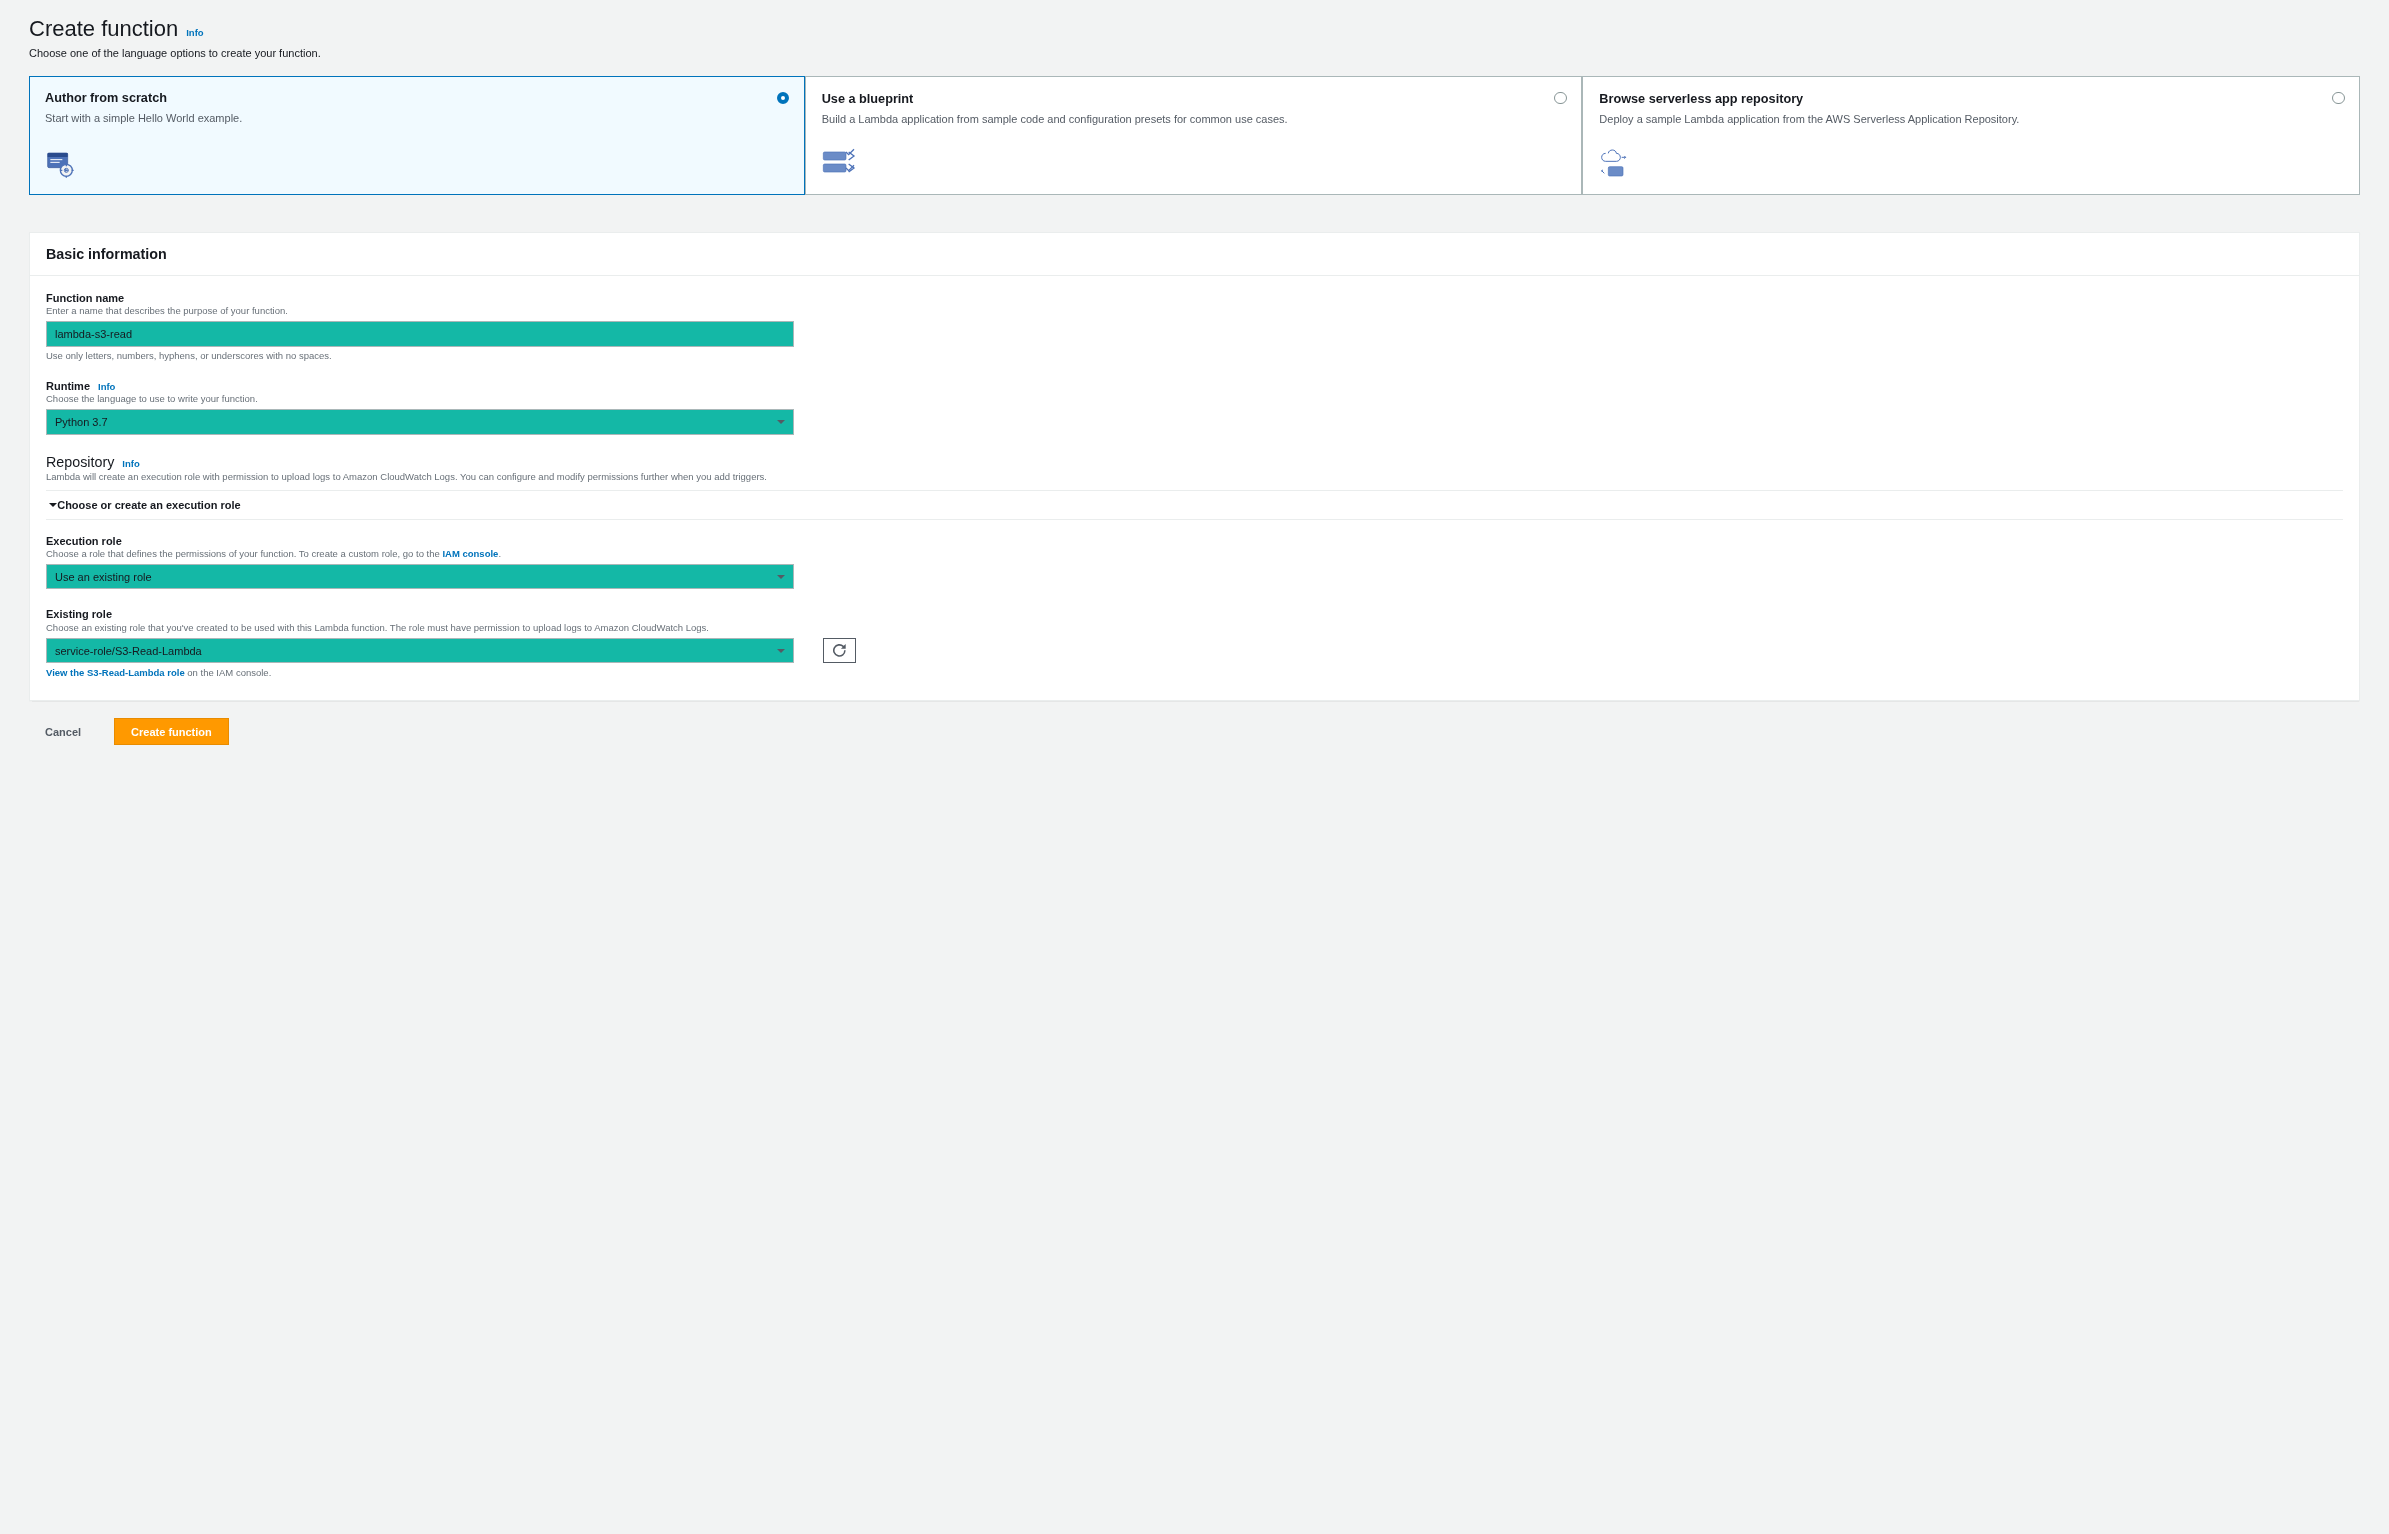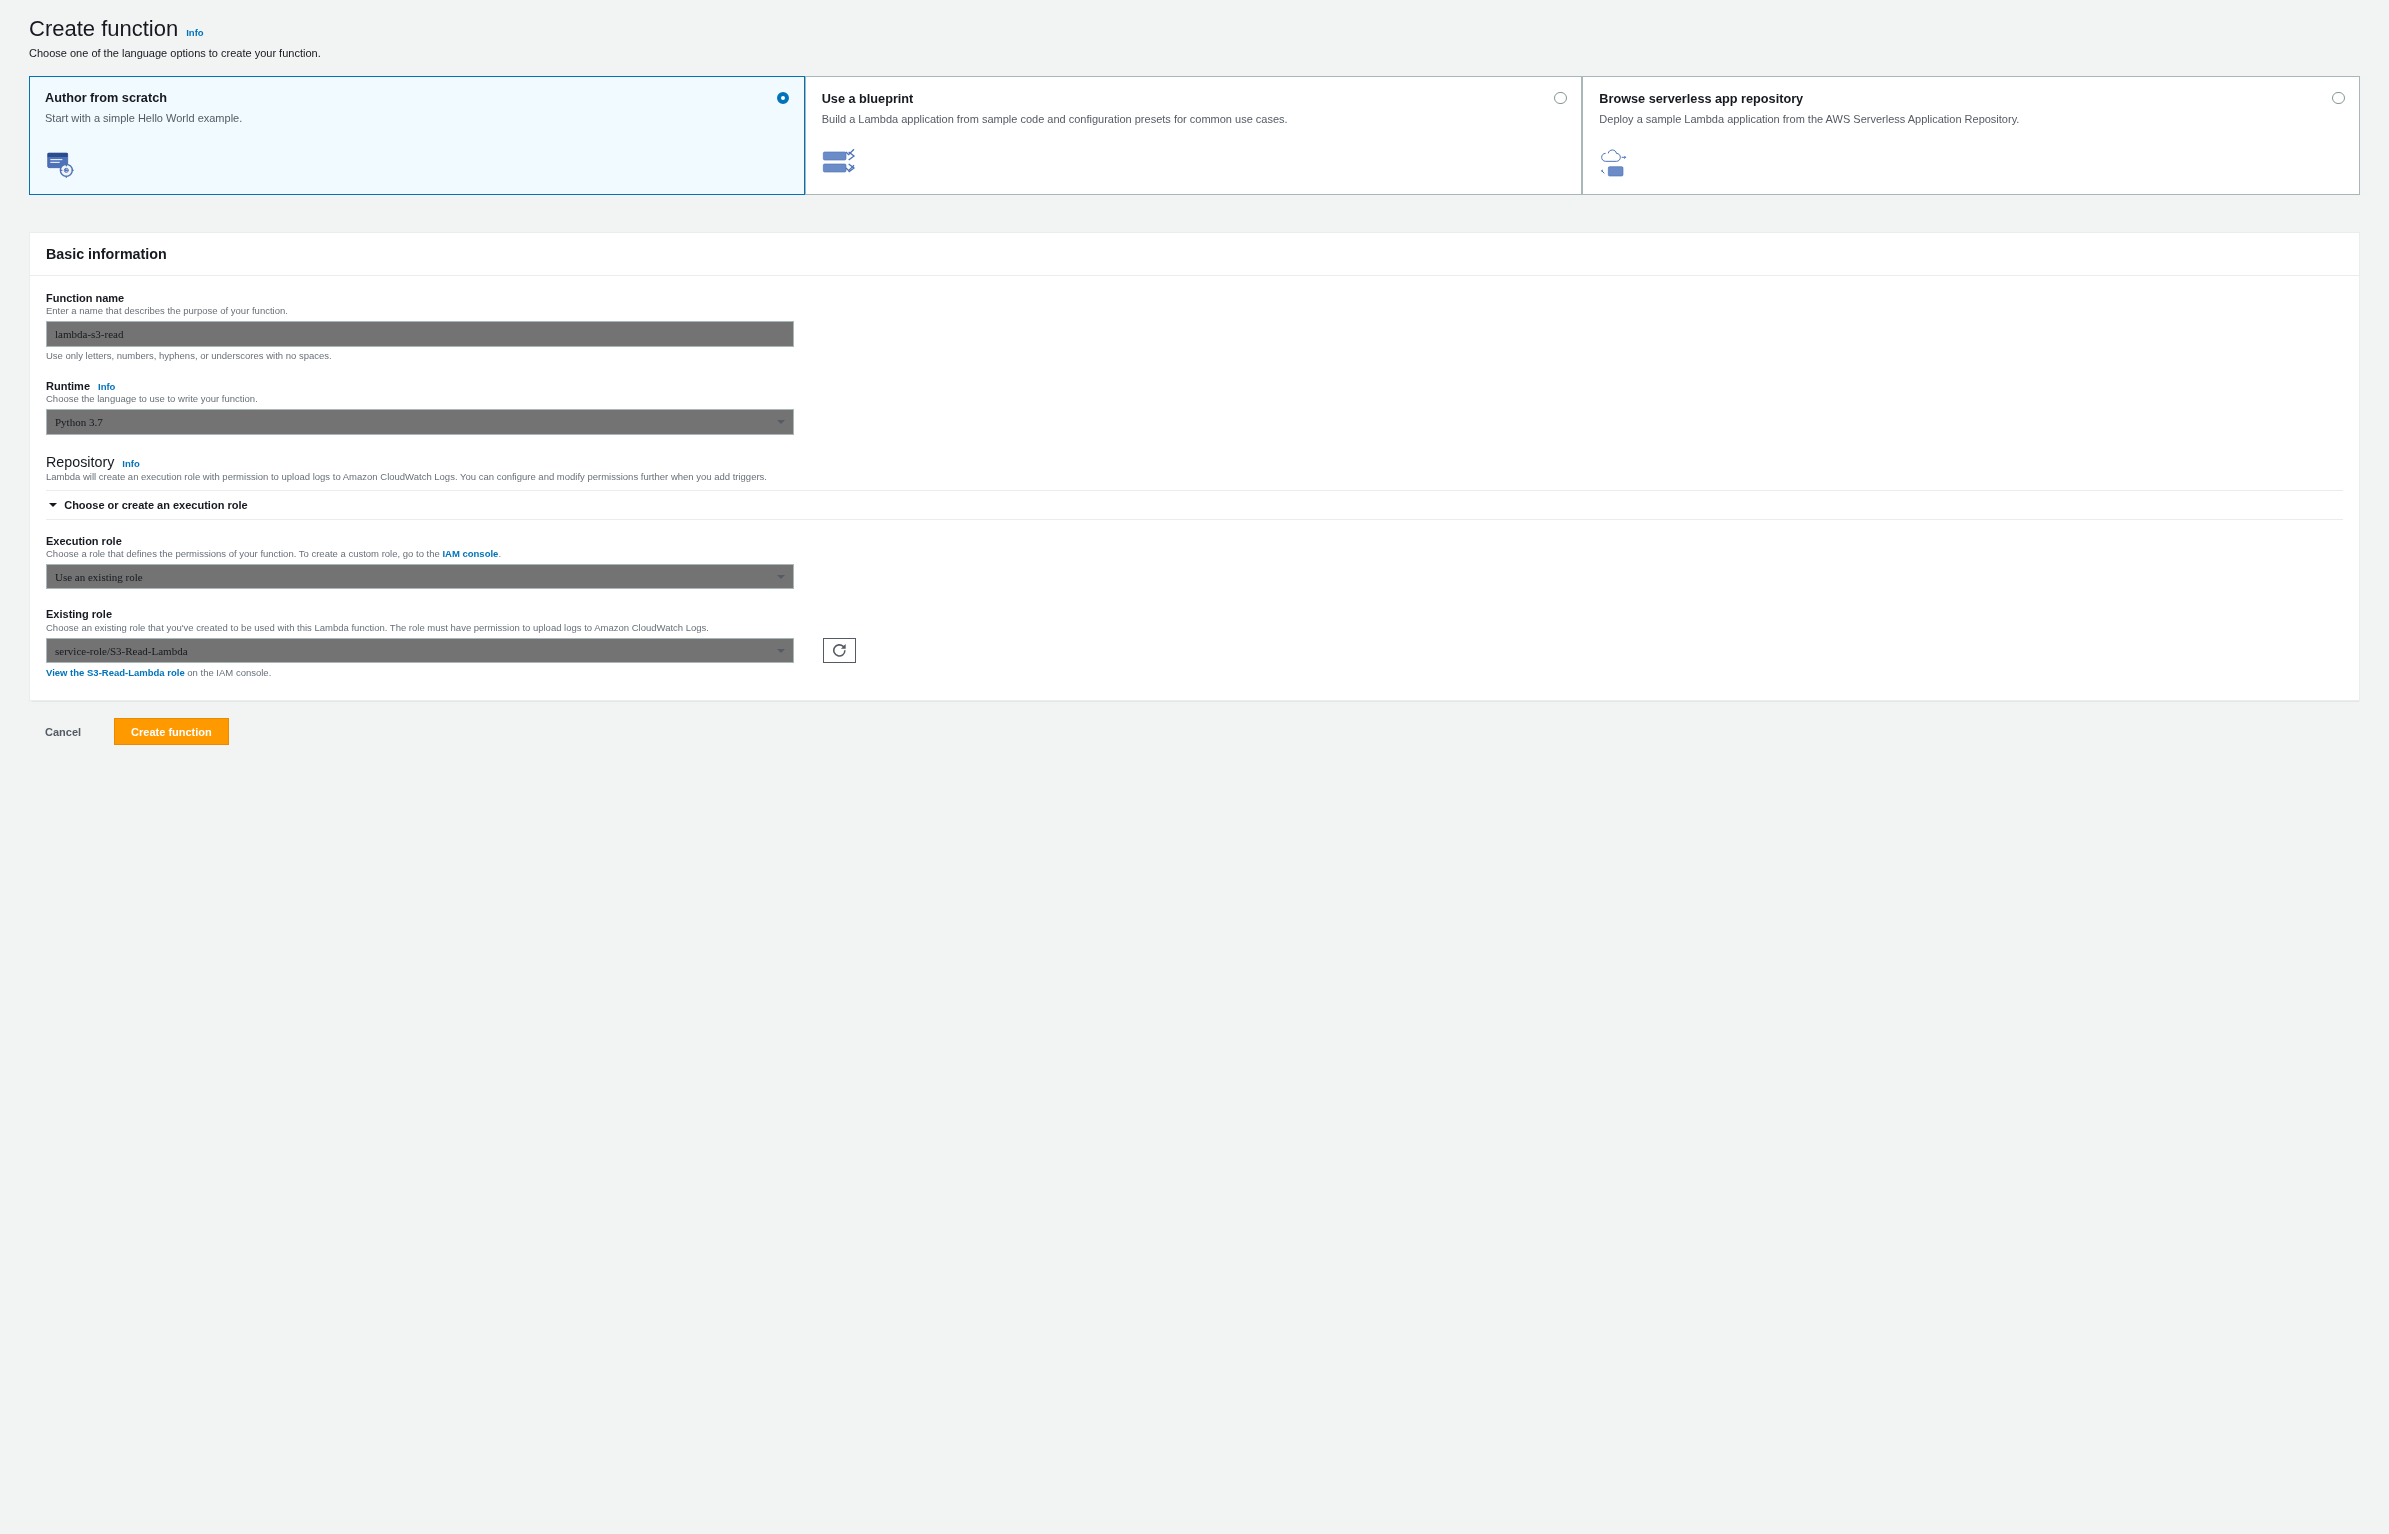--- a/index.html
+++ b/index.html
@@ -37,38 +37,38 @@
   .panel-body { padding:16px; }
 
   .field { margin-bottom:19px; }
   .field-label-row { display:flex; align-items:baseline; gap:8px; }
   .field-label { font-size:11px; font-weight:700; }
   .field-hint { font-size:9.5px; color:#687078; margin-top:1.6px; }
   .field-hint-below { font-size:9.5px; color:#687078; margin-top:3.2px; }
 
   input[type=text].text-input, .select {
     width: 748px; max-width:100%;
-    border:0.8px solid #aab7b8; background:#737373; color:#16191f;
-    font-size:11px; padding:4.8px 8px; height:25.5px; margin-top:4.8px;font-family:Liberation Serif, serif;
+    border:0.8px solid #aab7b8; background:#14b8a6; color:#16191f;
+    font-size:11px; padding:4.8px 8px; height:25.5px; margin-top:4.8px;
   }
   .select { position:relative; display:flex; align-items:center; cursor:pointer; }
   .select .caret {
     position:absolute; right:8px; top:50%; transform:translateY(-50%);
     width:0; height:0; border-left:4px solid transparent; border-right:4px solid transparent;
     border-top:4.8px solid #545b64;
   }
 
   .section-title-row { display:flex; align-items:baseline; gap:8px; margin-bottom:1.6px; }
   .section-title { font-size:14.3px; font-weight:400; }
   .section-hint { font-size:9.5px; color:#687078; margin-bottom:8px; }
 
   .expander {
     border-top:0.8px solid #eaeded; border-bottom:0.8px solid #eaeded;
     padding:8px 0; margin:4.8px 0 14.3px 0; cursor:pointer;
-    display:flex; align-items:center; gap:7px; font-weight:700; font-size:11px;
+    display:flex; align-items:center; gap:0; font-weight:700; font-size:11px;
   }
   .expander .tri { width:0; height:0; border-left:4px solid transparent; border-right:4px solid transparent; border-top:4.8px solid #16191f; margin-left:3.2px;}
 
   .role-row { display:flex; align-items:flex-end; gap:29px; }
   .role-row .select { flex: 0 0 748px; }
 
   .refresh-btn {
     width:33px; height:25.5px; border:0.8px solid #545b64; background:#fff;
     display:flex; align-items:center; justify-content:center; cursor:pointer; margin-top:4.8px;
   }

